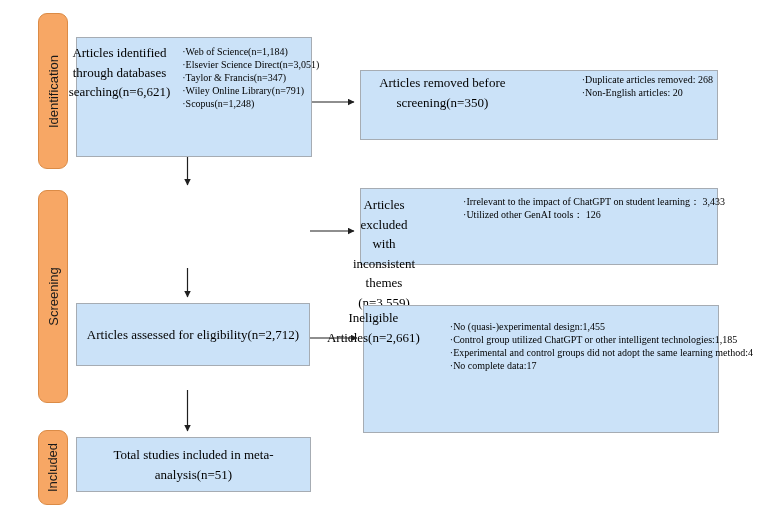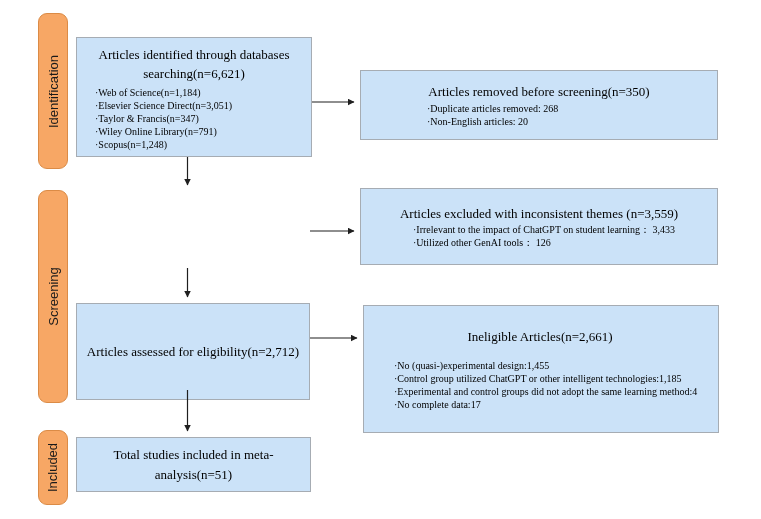--- a/index.html
+++ b/index.html
@@ -48,21 +48,21 @@
     text-align: center;
   }
   .center-box {
     display: flex;
     align-items: center;
     justify-content: center;
     text-align: center;
   }
   .col-box {
     display: flex;
-    flex-direction: column;
+    flex-direction: row;
     justify-content: center;
   }
   .bullets {
     font-size: 10px;
     line-height: 13px;
     text-align: left;
   }
   .bullet { white-space: nowrap; }
   .nowrap { white-space: nowrap; }
 
@@ -97,21 +97,21 @@
     <div class="bullets" style="padding-left:12px; margin-top:2px;">
       <div class="bullet">·Web of Science(n=1,184)</div>
       <div class="bullet">·Elsevier Science Direct(n=3,051)</div>
       <div class="bullet">·Taylor &amp; Francis(n=347)</div>
       <div class="bullet">·Wiley Online Library(n=791)</div>
       <div class="bullet">·Scopus(n=1,248)</div>
     </div>
   </div>
 
 
-  <div class="box center-box" style="left:76px; top:303px; width:234px; height:97px;">
+  <div class="box center-box" style="left:76px; top:303px; width:234px; height:63px;">
     <div class="box-title nowrap">Articles assessed for eligibility(n=2,712)</div>
   </div>
 
   <div class="box center-box" style="left:76px; top:437px; width:235px; height:55px; padding:0 10px;">
     <div class="box-title">Total studies included in meta-analysis(n=51)</div>
   </div>
 
   <div class="box col-box" style="left:360px; top:70px; width:358px; height:70px; padding:2px 4px;">
     <div class="box-title">Articles removed before screening(n=350)</div>
     <div class="bullets" style="padding-left:62px;">

